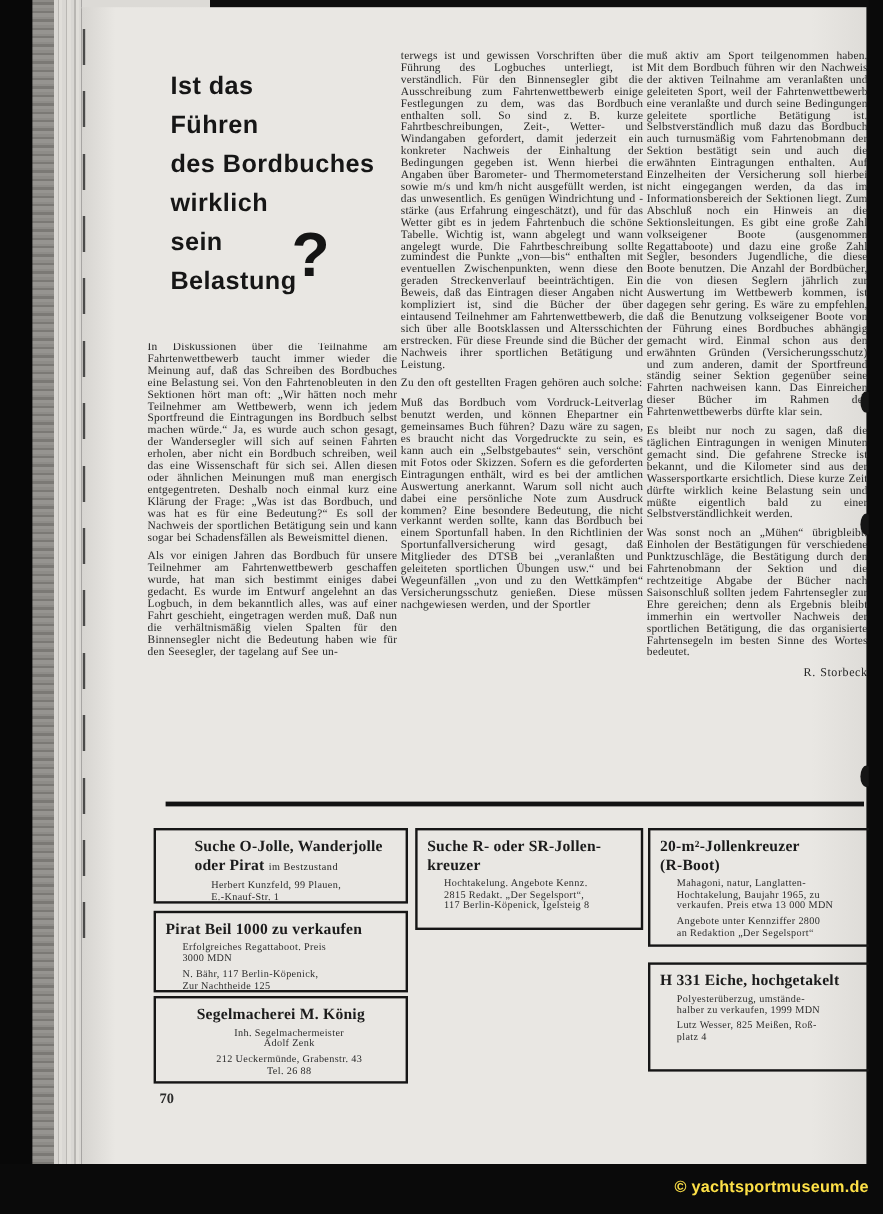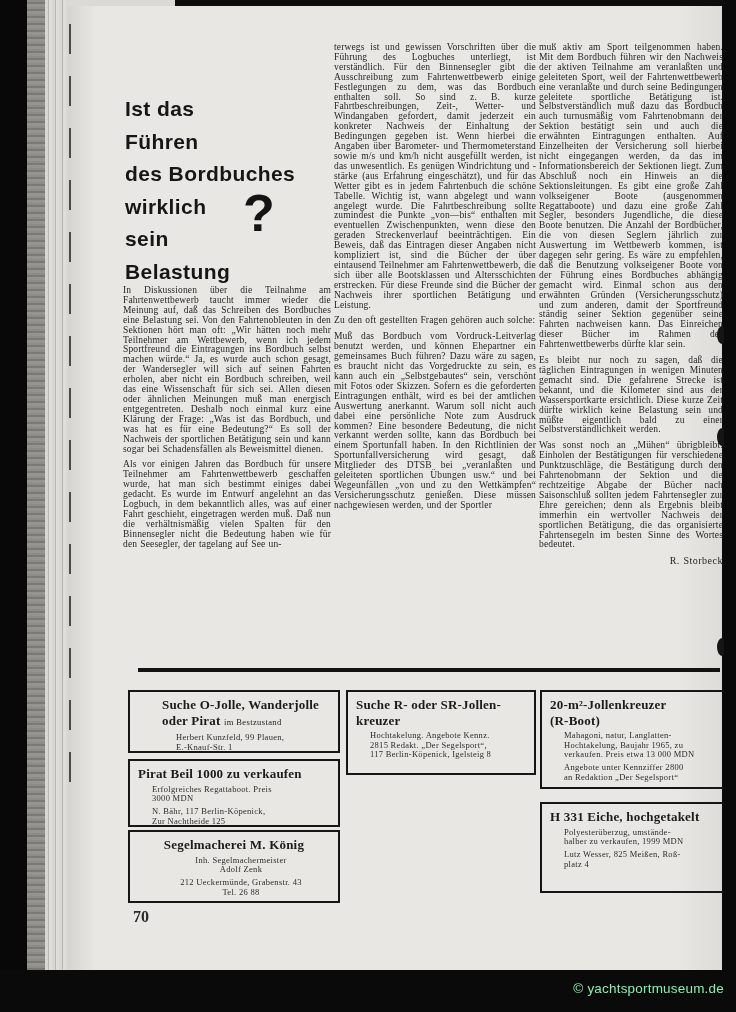--- a/index.html
+++ b/index.html
@@ -10,41 +10,41 @@
   .band-texture{position:absolute;left:27px;top:0;width:18px;height:1012px;
     background:repeating-linear-gradient(180deg,#8e8c88 0 2px,#7b7975 2px 4px,#969490 4px 7px);}
   .page-stack{position:absolute;left:45px;top:0;width:23px;height:1012px;
     background:repeating-linear-gradient(90deg,#d9d7d3 0 3px,#b9b7b3 3px 4px,#e0ded9 4px 7px);}
   .top-sliver{position:absolute;left:68px;top:0;width:107px;height:7px;background:#dcdad6;}
   .top-strip{position:absolute;left:175px;top:0;width:561px;height:7px;background:#0d0d0d;}
   .band-right{position:absolute;left:724px;top:0;width:12px;height:1012px;background:#0a0a0a;}
   .band-bottom{position:absolute;left:0;top:970px;width:736px;height:42px;background:#0a0a0a;}
   .notch{position:absolute;width:10px;height:18px;border-radius:50%;background:#151515;left:717px;}
   .watermark{position:absolute;right:12px;top:981px;font-family:"Liberation Sans",sans-serif;
-    font-weight:400;font-size:13.5px;color:#86efac;letter-spacing:.2px;}
+    font-weight:700;font-size:13.5px;color:#fde047;letter-spacing:.2px;}
   
   .paper{position:absolute;left:68px;top:6px;width:654px;height:966px;
     background:linear-gradient(90deg,#d6d4d0 0,#e9e7e3 28px,#e9e7e3 608px,#dedcd8 654px);}
   .gutter{position:absolute;left:1px;top:18px;width:2px;height:770px;
     background:repeating-linear-gradient(180deg,#1c1c1c 0 30px,rgba(0,0,0,0) 30px 52px);opacity:.75;}
   
-  .title{position:absolute;left:57px;top:50px;width:230px;
+  .title{position:absolute;left:74px;top:50px;width:230px;
     font-family:"Liberation Sans",sans-serif;font-weight:600;font-size:21px;line-height:32.5px;
-    color:#161616;letter-spacing:.4px;margin-top:37px;}
+    color:#161616;letter-spacing:.4px;}
   .qmark{position:absolute;left:175px;top:181px;font-family:"Liberation Sans",sans-serif;
     font-weight:800;font-size:52px;line-height:52px;color:#141414;}
   .col{position:absolute;font-size:9.5px;line-height:9.9px;color:#262626;text-align:justify;
     letter-spacing:.15px;word-spacing:.6px;overflow:hidden;hyphens:auto;}
   .col p{margin:0 0 6px;}
   .col1{left:55px;top:280px;width:208px;height:394px;}
   .col2{left:266px;top:37px;width:202px;height:636px;}
   .col3{left:471px;top:37px;width:184px;height:636px;}
   .author{text-align:right;margin-top:3px;font-size:10px;letter-spacing:.5px;}
   .rule{position:absolute;left:70px;top:662px;width:582px;height:4px;background:#121212;}
-  .pagenum{position:absolute;left:65px;top:902px;font-size:16px;font-weight:600;color:#2b2b2b;}
+  .pagenum{position:absolute;left:65px;top:902px;font-size:12px;font-weight:600;color:#2b2b2b;}
   
   .ad{position:absolute;border:2px solid #161616;background:transparent;box-sizing:border-box;
       padding:5px 8px 4px;overflow:hidden;}
   .ad-head{font-weight:700;font-size:13px;line-height:15.5px;color:#1b1b1b;white-space:pre-line;
       letter-spacing:.2px;}
   .ad-suffix{font-weight:400;font-size:8.5px;letter-spacing:.4px;}
   .ad-small{font-size:8.5px;line-height:9.7px;color:#2c2c2c;letter-spacing:.3px;
       white-space:pre-line;margin:3px 0 0 14px;}
   .adl1{left:60px;top:684px;width:212px;height:63px;padding-left:32px;}
   .adl2{left:60px;top:753px;width:212px;height:68px;}

